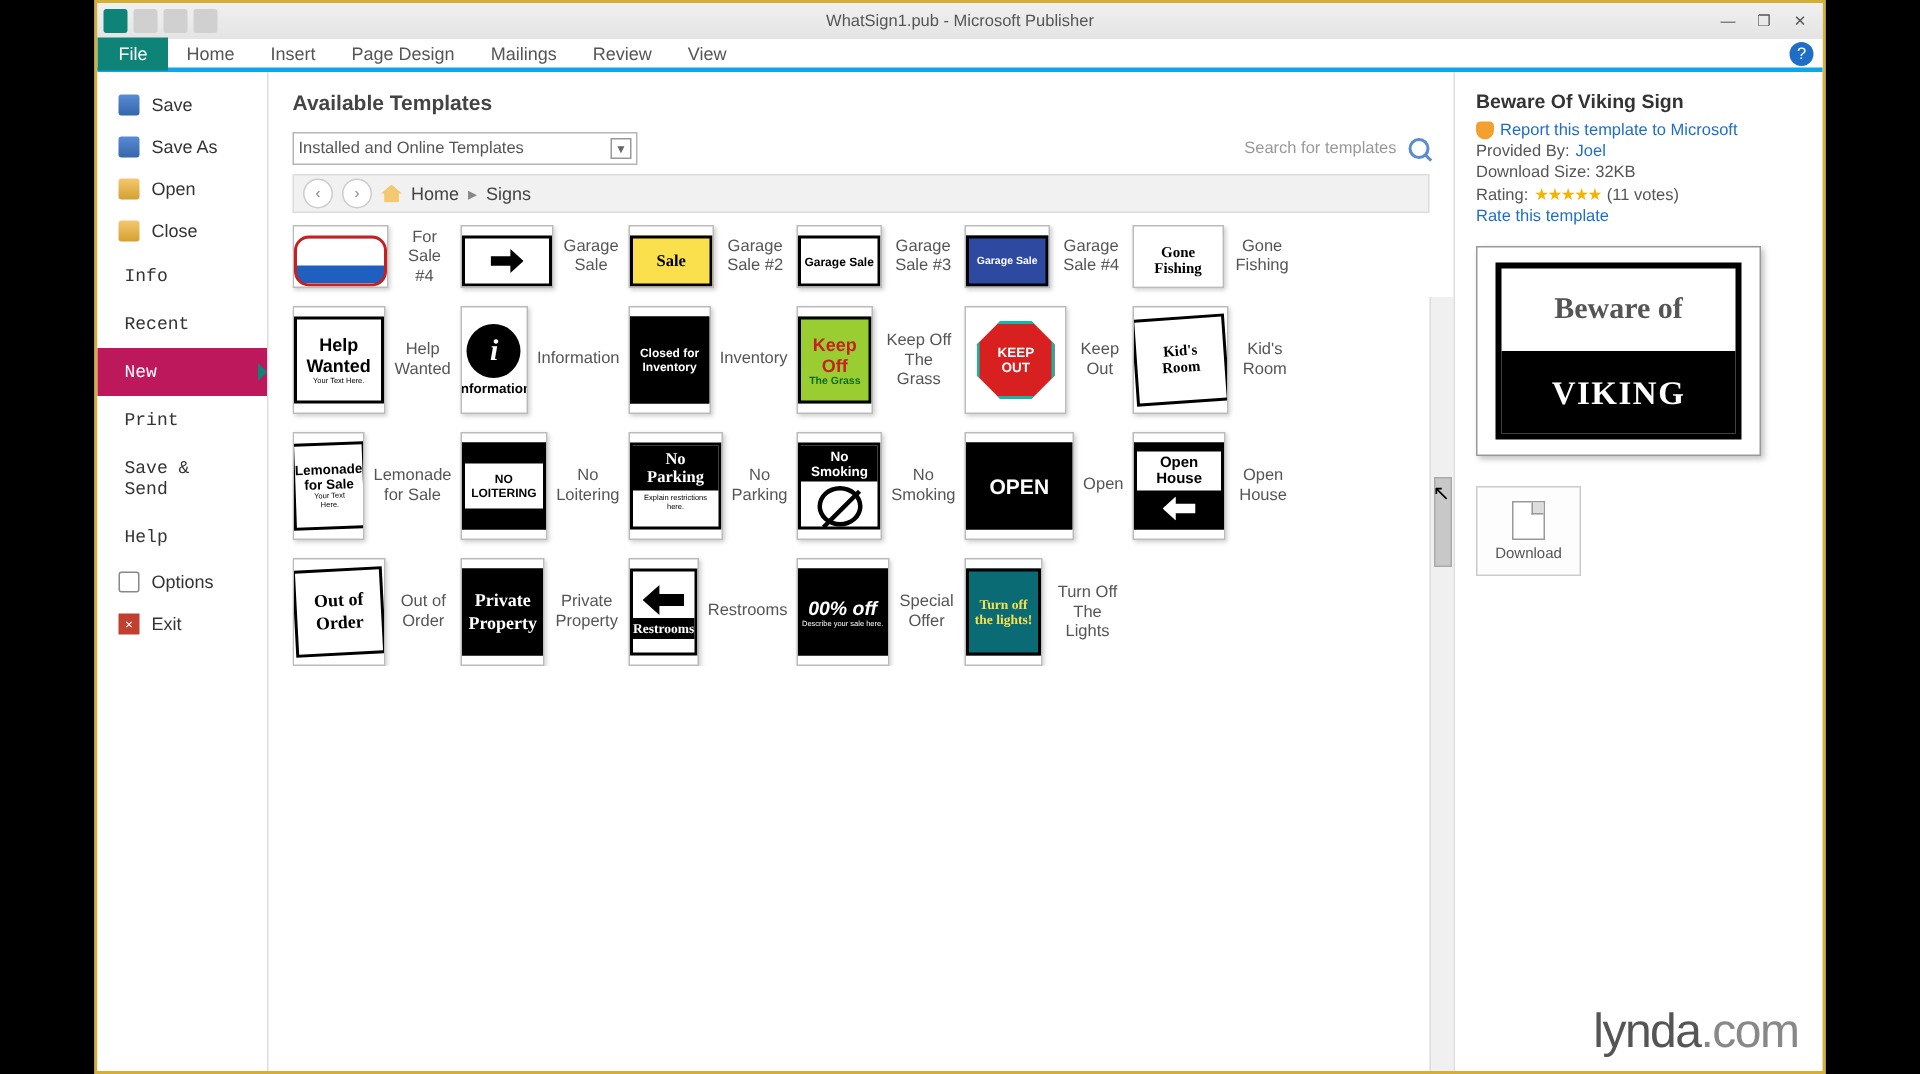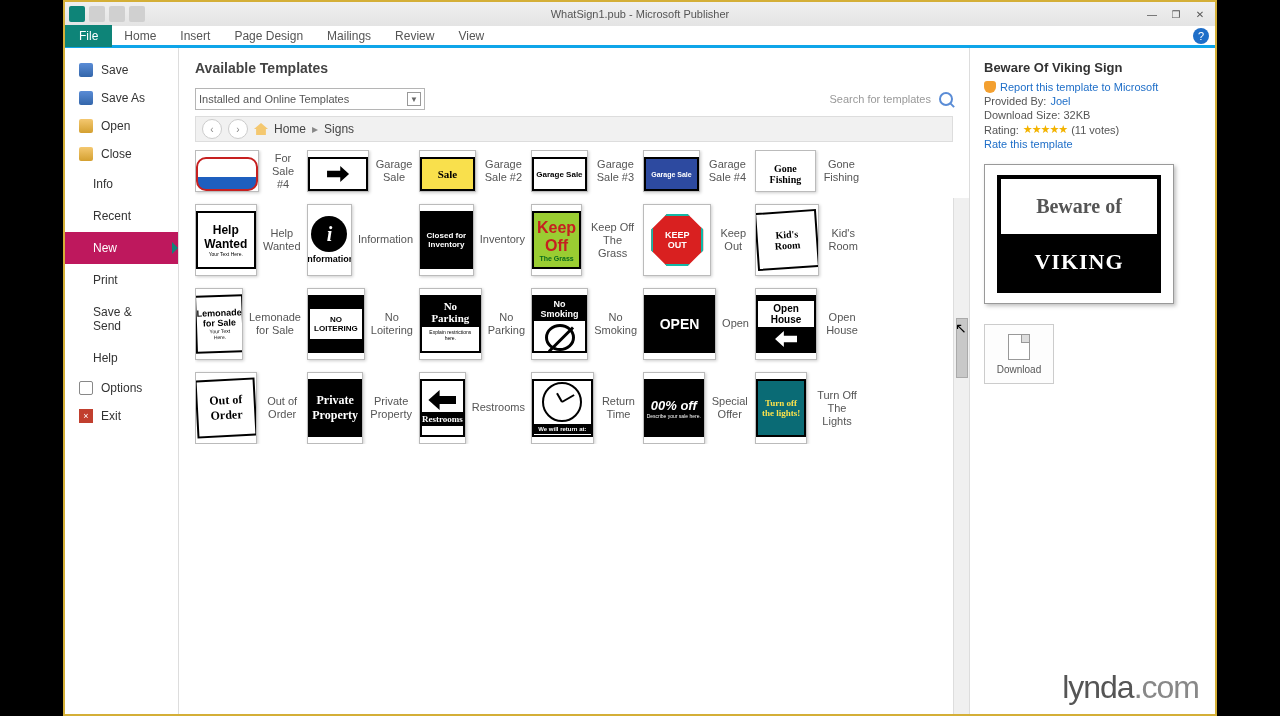--- a/index.html
+++ b/index.html
@@ -13,21 +13,21 @@
 .win-btn { width: 18px; height: 14px; display: flex; align-items: center; justify-content: center; color: #555; font-size: 10px; }
 .ribbon-tabs { height: 22px; background: #fff; border-bottom: 3px solid #0ea5e9; display: flex; align-items: center; font-size: 12px; position: relative; }
 .ribbon-tab { padding: 4px 12px; color: #555; cursor: pointer; }
 .ribbon-tab.file { background: #0e8478; color: #fff; padding: 4px 14px; }
 .help-icon { position: absolute; right: 6px; top: 2px; width: 16px; height: 16px; background: #1e6ec8; color: #fff; border-radius: 50%; font-size: 11px; display: flex; align-items: center; justify-content: center; }
 .main { display: flex; height: calc(100% - 46px); }
 .sidebar { width: 114px; background: #fff; border-right: 1px solid #ddd; padding-top: 8px; font-size: 12px; color: #333; }
 .sb-item { padding: 7px 10px 7px 14px; display: flex; align-items: center; gap: 8px; cursor: pointer; }
 .sb-item.sel { background: #be185d; color: #fff; position: relative; }
 .sb-item.sel::after { content:""; position:absolute; right:-6px; top:50%; transform:translateY(-50%); border:6px solid transparent; border-left-color:#0e8478; }
-.sb-group { padding: 9px 28px; cursor: pointer; }
+.sb-group { padding: 9px 18px; cursor: pointer; font-family: Liberation Mono, monospace; }
 .sb-icon { width: 14px; height: 14px; display: inline-block; }
 .ic-save { background: linear-gradient(#5a8cd6,#3366aa); border-radius: 2px; }
 .ic-folder { background: linear-gradient(#f4c870,#d4a030); border-radius: 2px; }
 .ic-opt { border: 1px solid #888; border-radius: 2px; }
 .ic-exit { background: #c13f2e; color:#fff; font-size:9px; text-align:center; line-height:14px; }
 .content { flex: 1; display: flex; }
 .center { flex: 1; padding: 12px 16px; overflow: hidden; position: relative; }
 .ctr-title { font-size: 14px; font-weight: 600; color: #444; margin-bottom: 12px; }
 .controls-row { display: flex; align-items: center; gap: 8px; margin-bottom: 6px; }
 .combo { width: 230px; height: 22px; border: 1px solid #b5b5b5; display: flex; align-items: center; padding: 0 3px; font-size: 11px; background: #fff; color: #555; justify-content: space-between; }
@@ -234,21 +234,21 @@
           <div class="tpl">
               <div class="thumb">
                 <div class="inner inv" style="font-size:8px;white-space:pre">Closed for
 Inventory</div>
               </div>
               <div class="tpl-label">Inventory</div>
             </div>
           <div class="tpl">
               <div class="thumb">
                 <div class="inner green" style="font-family:'Comic Sans MS'">
-                  <span style="font-size:16px;color:#c62020">Keep Off</span>
+                  <span style="font-size:12px;color:#c62020">Keep Off</span>
                   <span style="font-size:7px;color:#0a6b1e">The Grass</span>
                 </div>
               </div>
               <div class="tpl-label">Keep Off The Grass</div>
             </div>
           <div class="tpl">
               <div class="thumb">
                 <div class="stop">
                   <span style="white-space:pre;text-align:center">KEEP
 OUT</span>
@@ -335,29 +335,20 @@
               <div class="thumb">
                 <div class="inner bw" style="gap:2px">
                   <span class="arrow-l"></span>
                   <span class="bar" style="font-family:'Comic Sans MS'">Restrooms</span>
                 </div>
               </div>
               <div class="tpl-label">Restrooms</div>
             </div>
           <div class="tpl">
               <div class="thumb">
-                <div class="inner bw" style="gap:2px">
-                  <span class="clock"></span>
-                  <span class="bar" style="font-size:6px">We will return at:</span>
-                </div>
-              </div>
-              <div class="tpl-label">Return Time</div>
-            </div>
-          <div class="tpl">
-              <div class="thumb">
                 <div class="inner inv" style="font-family:'Comic Sans MS'">
                   <span style="font-size:13px;font-style:italic">00% off</span>
                   <span style="font-size:5px;font-weight:400">Describe your sale here.</span>
                 </div>
               </div>
               <div class="tpl-label">Special Offer</div>
             </div>
           <div class="tpl">
               <div class="thumb">
                 <div class="inner teal" style="font-family:'Comic Sans MS';font-size:9px;white-space:pre;color:#f9e04c;position:relative">Turn off

